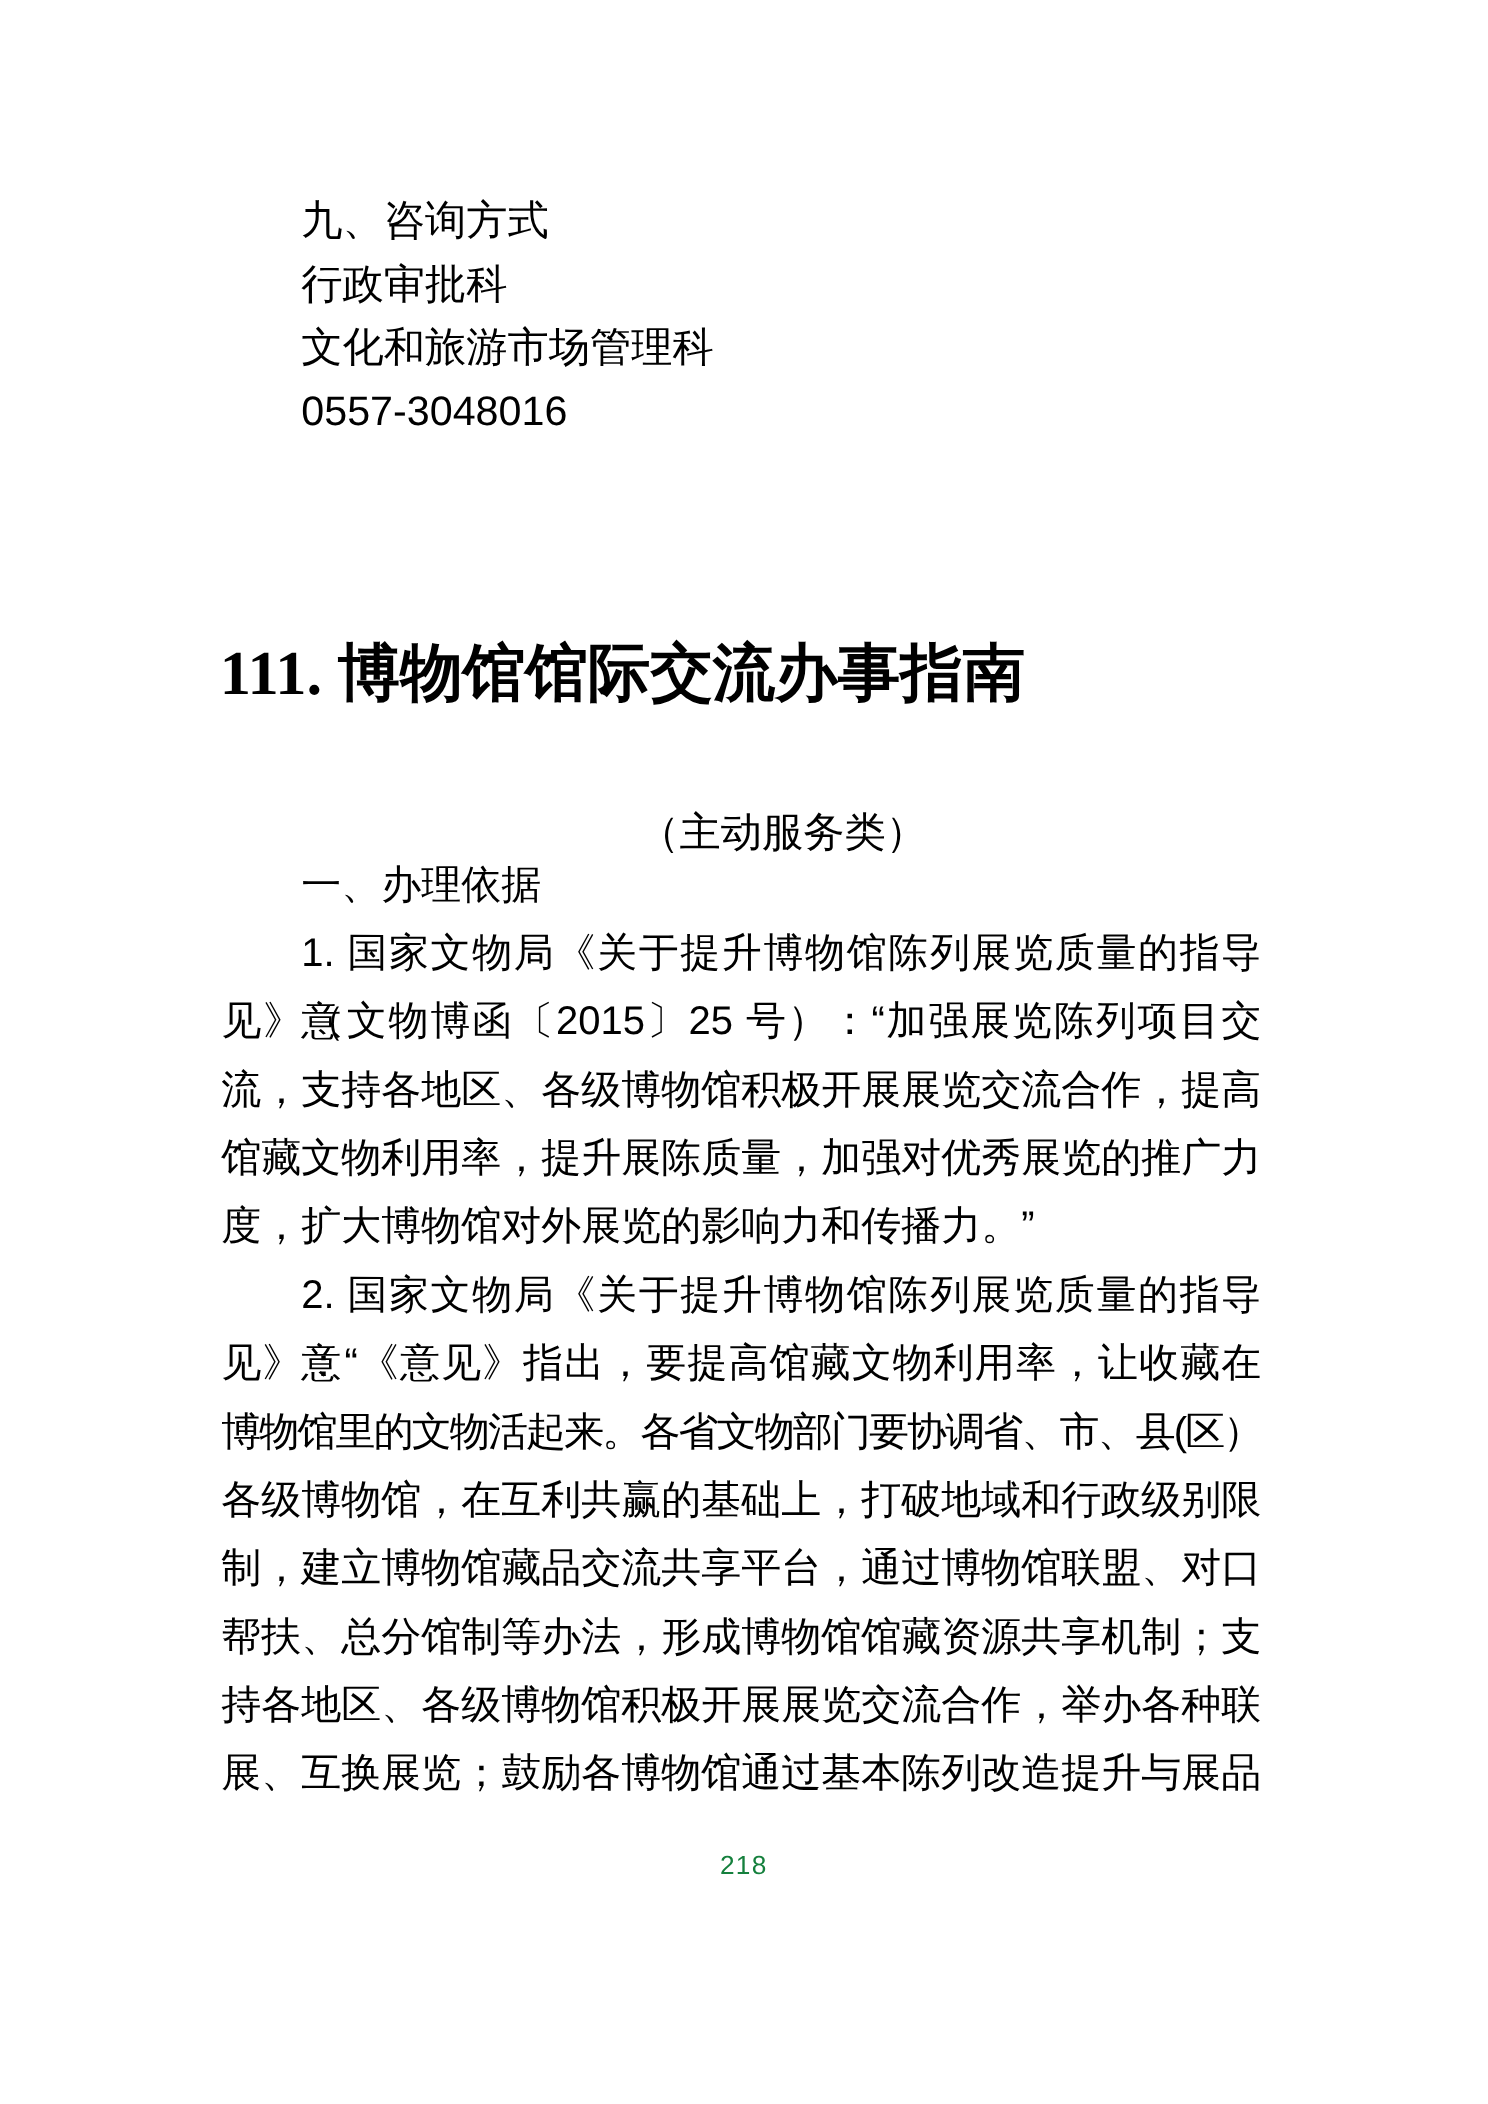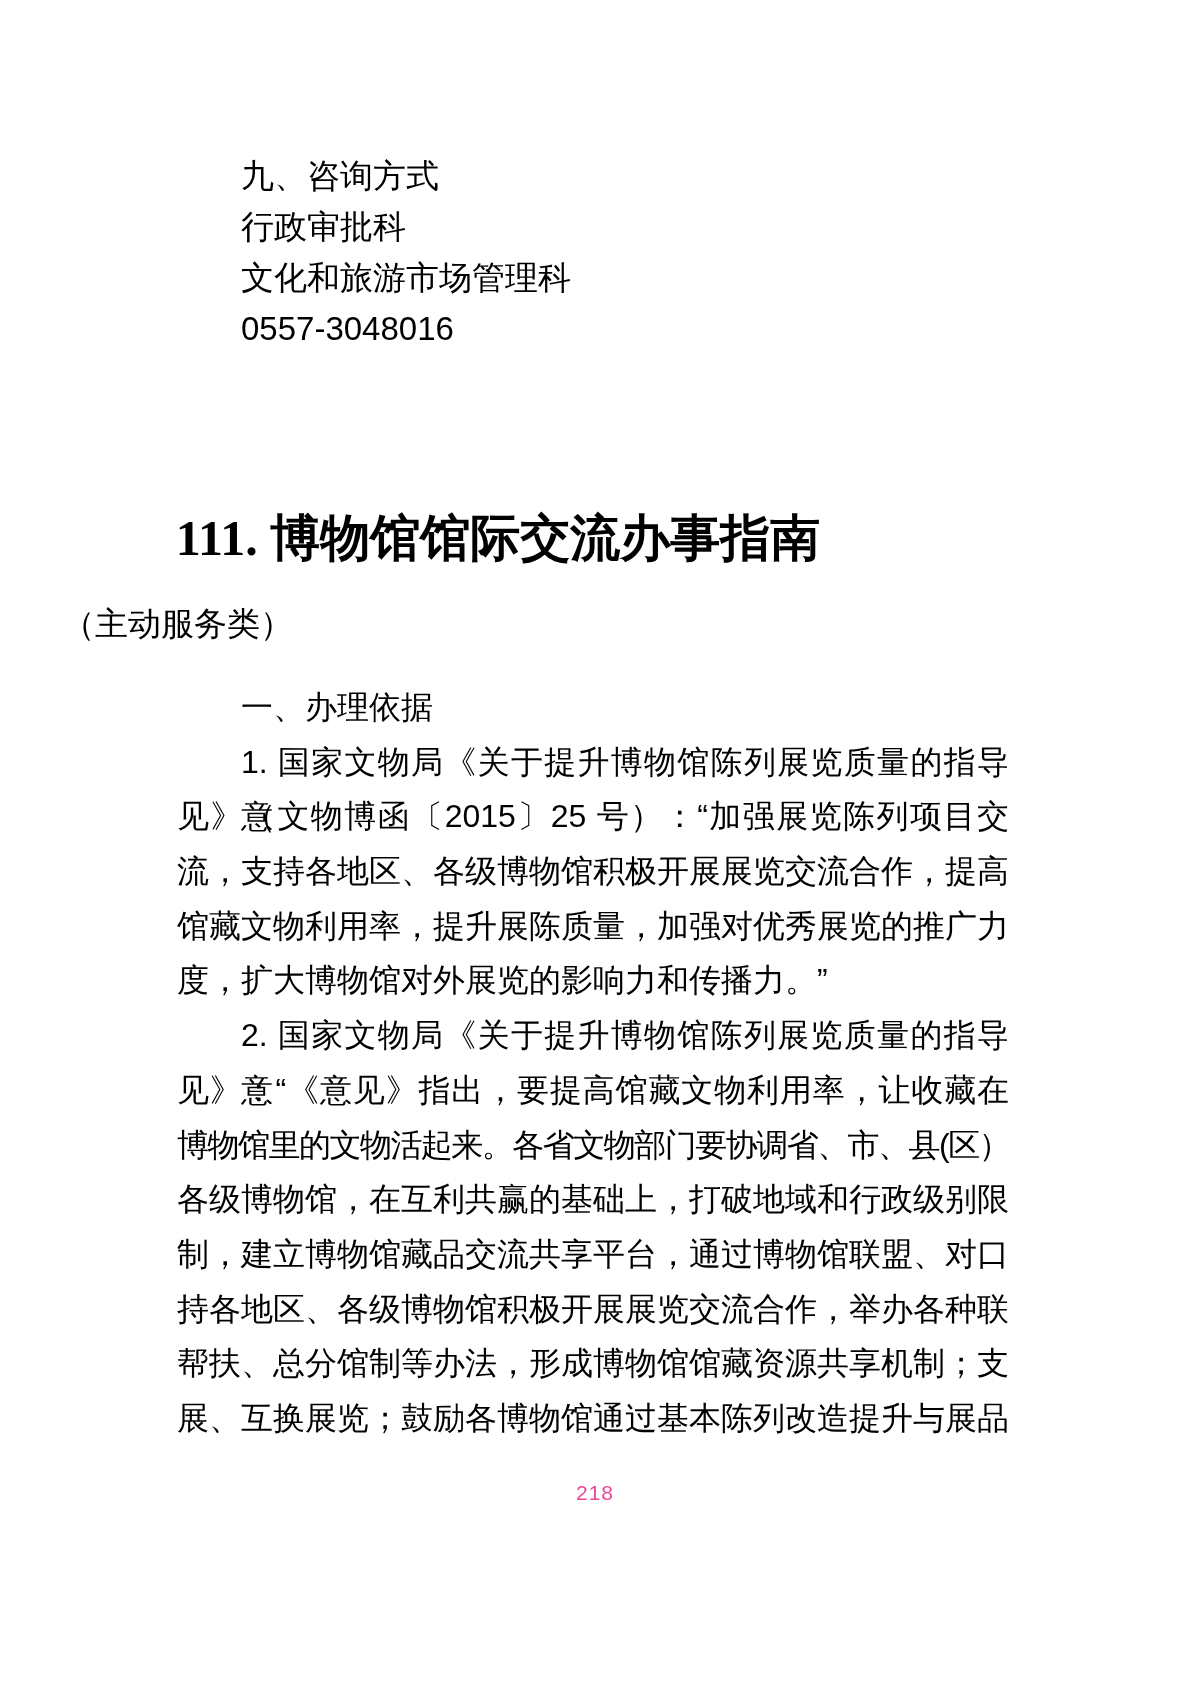--- a/index.html
+++ b/index.html
@@ -42,23 +42,24 @@
     font-family: "Liberation Serif", "DejaVu Serif", serif;
     font-weight: bold;
     font-size: 50px;
     line-height: 80px;
     white-space: nowrap;
   }
 
   .doc-subtitle {
     position: absolute;
     left: 0;
-    top: 597px;
+    top: 639px;
     width: 1190px;
     padding-left: 62px;
+    text-align: center;
     font-size: 33px;
     line-height: 54px;
     white-space: nowrap;
   }
 
   
   .body-block {
     position: absolute;
     left: 177px;
     top: 680px;
@@ -77,21 +78,21 @@
   .tight { letter-spacing: -1.7px; }
 
   .page-num {
     position: absolute;
     left: 0;
     top: 1478px;
     width: 1190px;
     text-align: center;
     font-size: 21px;
     line-height: 30px;
-    color: #ec4899;
+    color: #15803d;
     letter-spacing: 1px;
   }
 </style>
 </head>
 <body>
 
 <div class="page">
 
   <div class="consultation">
     <div class="c-line">九、咨询方式</div>
@@ -111,20 +112,20 @@
     <div class="bl just">见》（文物博函〔2015〕25 号）：“加强展览陈列项目交</div>
     <div class="bl just">流，支持各地区、各级博物馆积极开展展览交流合作，提高</div>
     <div class="bl just">馆藏文物利用率，提升展陈质量，加强对优秀展览的推广力</div>
     <div class="bl">度，扩大博物馆对外展览的影响力和传播力。”</div>
 
     <div class="bl ind just">2. 国家文物局《关于提升博物馆陈列展览质量的指导意</div>
     <div class="bl just">见》：“《意见》指出，要提高馆藏文物利用率，让收藏在</div>
     <div class="bl just tight">博物馆里的文物活起来。各省文物部门要协调省、市、县(区）</div>
     <div class="bl just">各级博物馆，在互利共赢的基础上，打破地域和行政级别限</div>
     <div class="bl just">制，建立博物馆藏品交流共享平台，通过博物馆联盟、对口</div>
+    <div class="bl just">帮扶、总分馆制等办法，形成博物馆馆藏资源共享机制；支</div>
     <div class="bl just">持各地区、各级博物馆积极开展展览交流合作，举办各种联</div>
-    <div class="bl just">帮扶、总分馆制等办法，形成博物馆馆藏资源共享机制；支</div>
     <div class="bl just">展、互换展览；鼓励各博物馆通过基本陈列改造提升与展品</div>
   </div>
 
   <div class="page-num">218</div>
 
 </div>
 
 </body></html>

